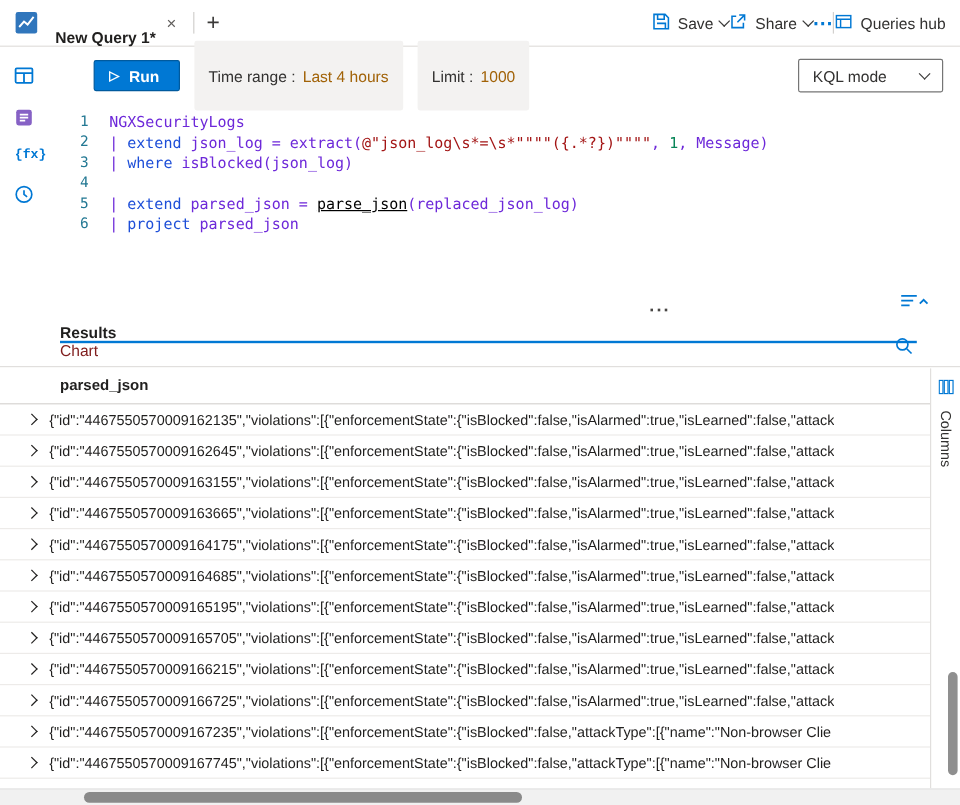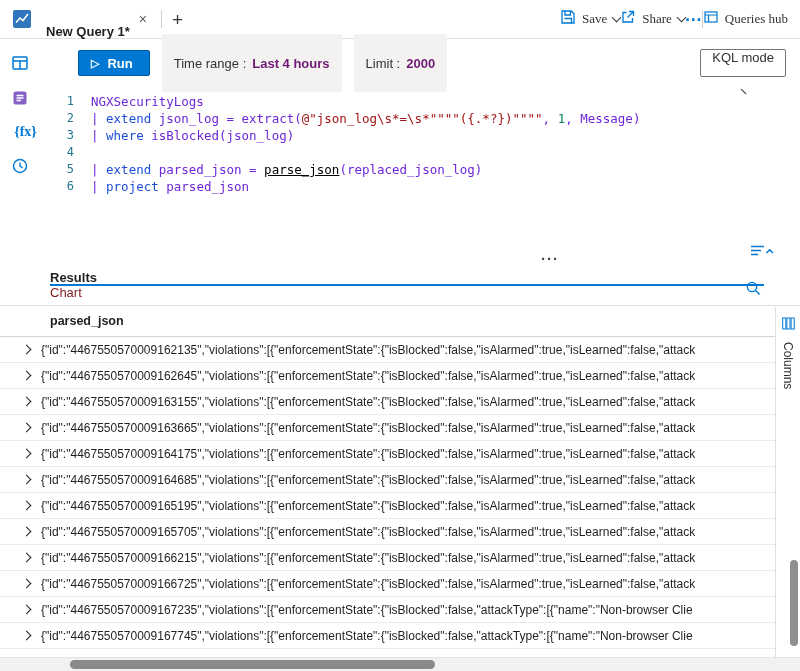--- a/index.html
+++ b/index.html
@@ -8,43 +8,43 @@
 
   
   .topbar{position:absolute;top:0;left:0;right:0;height:39px;display:flex;align-items:center;
           padding:0 12px;border-bottom:1px solid #e1dfdd;box-sizing:border-box;background:#fff;}
   .logo{flex:none;display:flex;align-items:center;margin-right:10px;}
   .tab{display:flex;align-items:center;gap:9px;padding:2px 4px;cursor:pointer;}
   .tab-label{font-size:13px;font-weight:700;color:#201f1e;white-space:nowrap;margin-top:24px;}
   .tab-close{font-size:14px;color:#605e5c;line-height:1;}
   .tb-divider{width:1px;height:18px;background:#d2d0ce;margin:0 10px;flex:none;}
   .tab-add{font-size:19px;color:#3b3a39;line-height:1;cursor:pointer;}
-  .tb-right{margin-left:auto;display:flex;align-items:center;font-family:Liberation Serif, serif;}
+  .tb-right{margin-left:auto;display:flex;align-items:center;}
   .tb-btn{display:flex;align-items:center;gap:6px;font-size:13px;color:#323130;cursor:pointer;white-space:nowrap;}
   .more-btn{font-size:17px;color:#0078d4;font-weight:700;cursor:pointer;line-height:1;}
   .cdown{width:6px;height:6px;border-right:1.4px solid #3b3a39;border-bottom:1.4px solid #3b3a39;
          transform:rotate(45deg);display:inline-block;position:relative;top:-2px;}
 
   
   .rail{position:absolute;top:39px;left:0;width:40px;height:230px;display:flex;flex-direction:column;
         align-items:center;padding-top:15px;gap:17px;box-sizing:border-box;}
-  .rail-fx{font-size:14px;font-weight:700;color:#0078d4;font-family:Liberation Serif, serif;cursor:pointer;margin-left:11px;}
+  .rail-fx{font-size:11px;font-weight:700;color:#0078d4;font-family:Liberation Mono, monospace;cursor:pointer;margin-left:11px;}
   .rail-ic{cursor:pointer;display:flex;}
 
   
   .toolbar{position:absolute;top:40px;left:40px;right:0;height:46px;display:flex;align-items:center;
            gap:12px;padding-left:38px;padding-right:14px;box-sizing:border-box;}
   .run-btn{display:flex;align-items:center;gap:8px;background:#0078d4;border:1px solid #005a9e;
            color:#fff;height:26px;padding:0 16px 0 12px;border-radius:2px;font-size:13px;font-weight:600;cursor:pointer;}
   .run-play{font-size:11px;color:#fff;}
   .pill{background:#f3f2f1;border-radius:2px;height:26px;display:flex;align-items:center;
         padding:16px 12px;font-size:13px;gap:6px;cursor:pointer;white-space:nowrap;}
-  .pill b{font-weight:700;color:#701a75;}
+  .pill b{font-weight:400;color:#a16207;}
   .kql{margin-left:auto;border:1px solid #757575;height:26px;border-radius:2px;display:flex;
-       align-items:center;gap:28px;padding:0 11px;font-size:13px;background:#fff;cursor:pointer;white-space:nowrap;flex-direction:column;}
+       align-items:center;gap:28px;padding:0 11px;font-size:13px;background:#fff;cursor:pointer;white-space:nowrap;}
 
   
   .editor{position:absolute;top:93px;left:40px;right:30px;height:150px;
           font-family:"DejaVu Sans Mono","Liberation Mono",monospace;font-size:12.5px;cursor:text;}
   .ed-line{display:flex;height:17px;line-height:17px;white-space:pre;}
   .ed-num{width:34px;text-align:right;color:#237893;margin-right:17px;font-size:12px;flex:none;}
   .ed-code{white-space:pre;color:#000;}
   .tok-plain{color:#6d28d9;}
   .tok-kw{color:#1d4ed8;}
   .tok-str{color:#a31515;}
@@ -164,21 +164,21 @@
     <button class="run-btn">
       <span class="run-play">▷</span>
       <span>Run</span>
     </button>
     <span class="pill">
       <span>Time range :</span>
       <b>Last 4 hours</b>
     </span>
     <span class="pill">
       <span>Limit :</span>
-      <b>2000</b>
+      <b>1000</b>
     </span>
     <span class="kql">
       <span>KQL mode</span>
       <span class="cdown"></span>
     </span>
   </div>
 
   <div class="editor">
     <div>
         <div class="ed-line"><span class="ed-num">1</span><span class="ed-code"><span class="tok-plain">NGXSecurityLogs</span></span></div>

